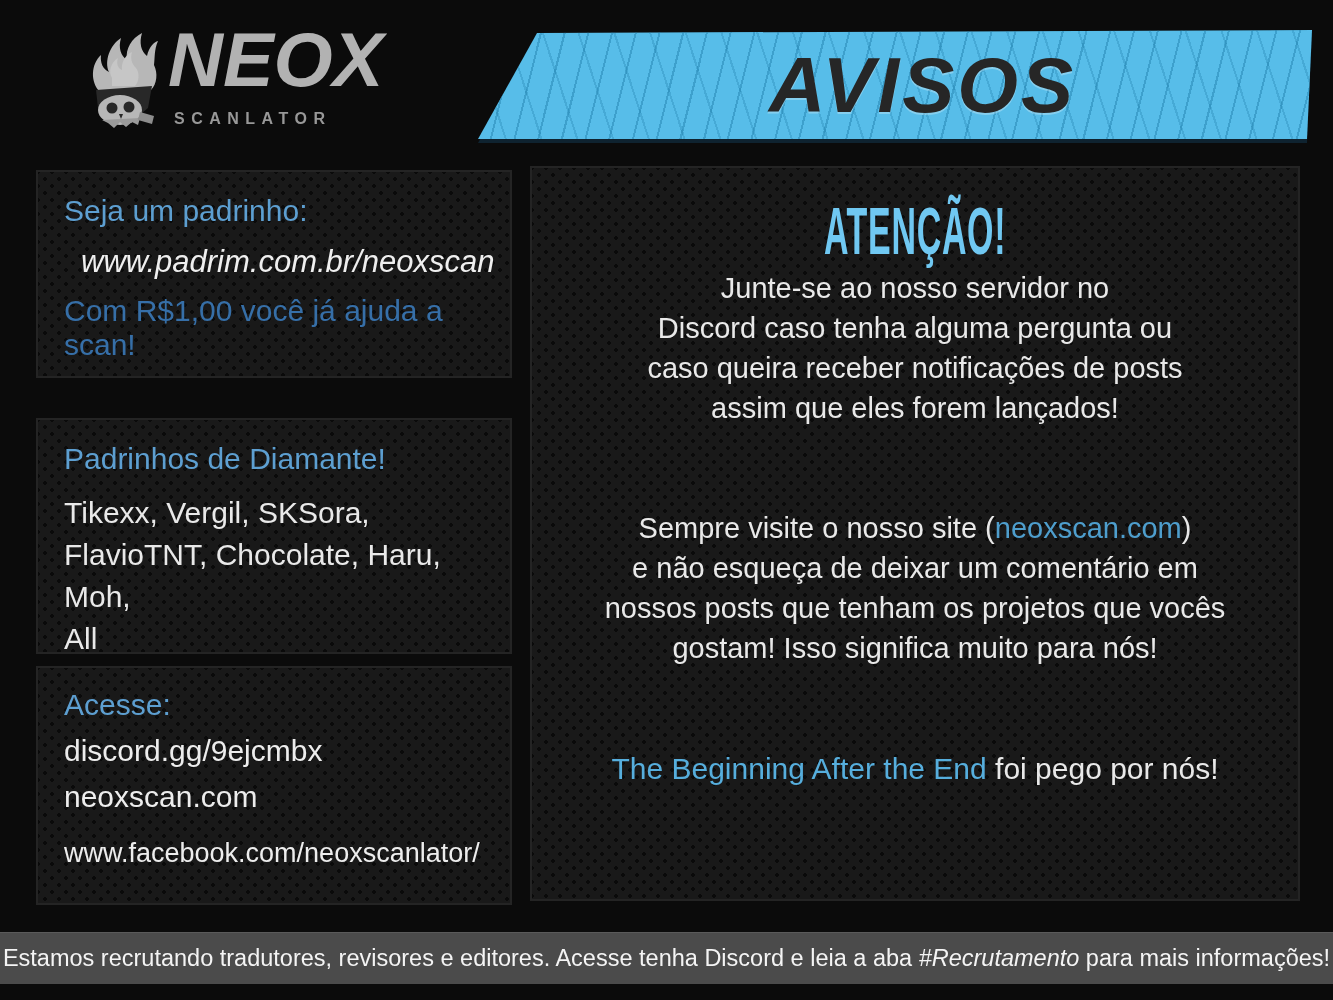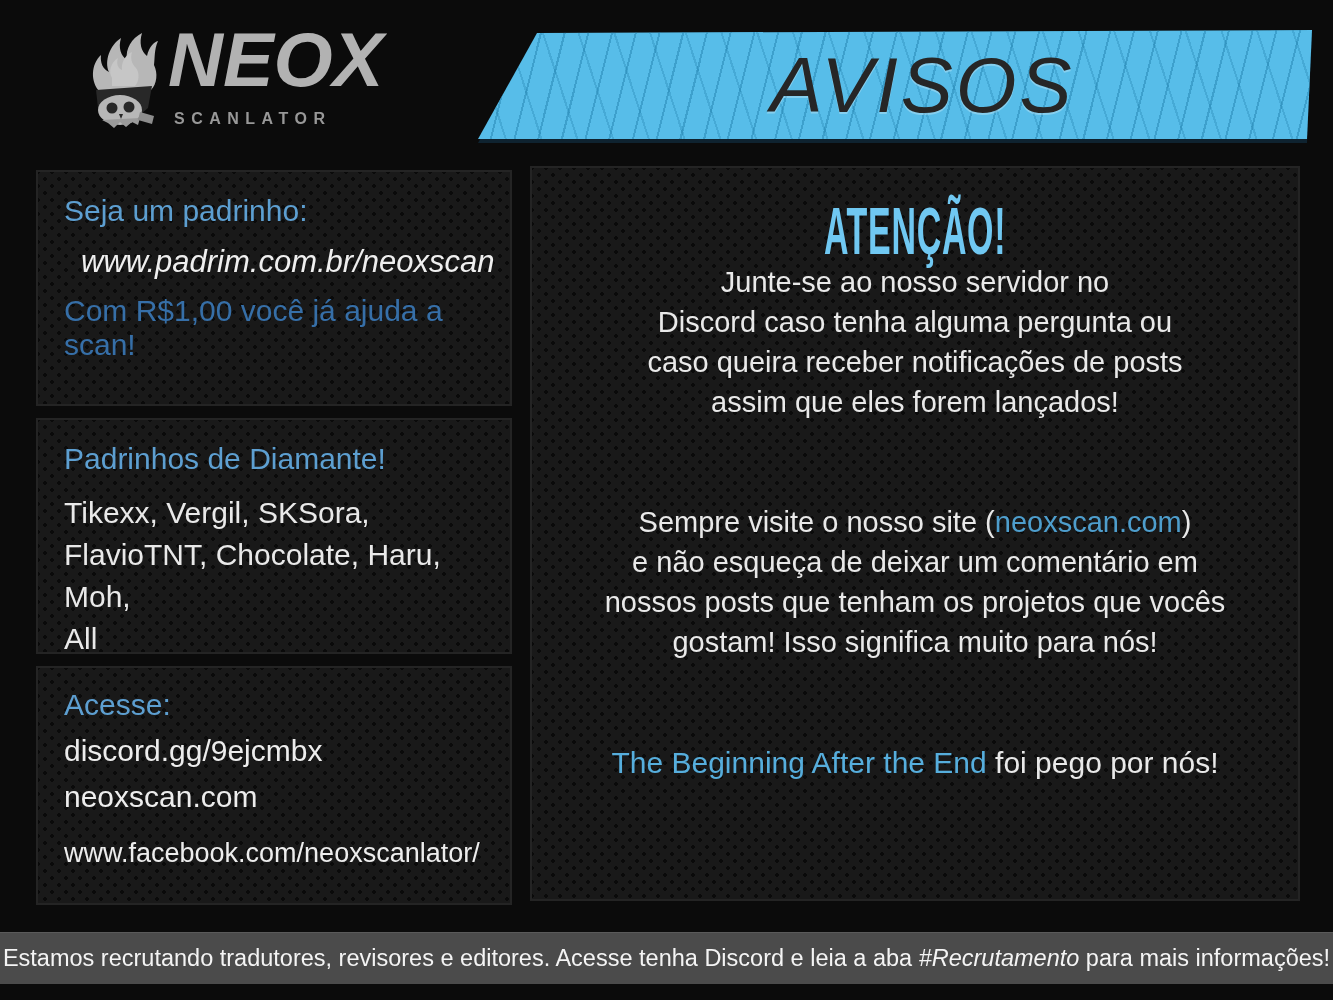--- a/index.html
+++ b/index.html
@@ -41,43 +41,43 @@
     width:100%;height:100%;
     clip-path:polygon(67px 5px, 842px 2px, 837px 111px, 8px 111px);
     background-color:#57bde9;
     background-image:
       repeating-linear-gradient(104deg, rgba(30,125,170,0.45) 0 2px, transparent 2px 23px),
       repeating-linear-gradient(72deg, rgba(30,125,170,0.30) 0 2px, transparent 2px 34px);
     display:flex;align-items:center;justify-content:center;
   }
   .banner-title{
     margin-left:60px;
-    font-size:78px;font-weight:400;font-style:italic;
+    font-size:78px;font-weight:700;font-style:italic;
     letter-spacing:3px;color:#262626;
     text-shadow:0 2px 0 rgba(255,255,255,0.28);
   }
   
-  .p-support{left:36px;top:170px;width:476px;height:236px;padding:22px 26px;}
+  .p-support{left:36px;top:170px;width:476px;height:208px;padding:22px 26px;}
   .p-diamond{left:36px;top:418px;width:476px;height:236px;padding:22px 26px;}
   .p-access{left:36px;top:666px;width:476px;height:239px;padding:20px 26px;}
   .h-blue{font-size:30px;color:#5d9fd1;margin:0 0 16px 0;font-weight:400;}
   .support-url{font-size:31px;font-style:italic;color:#efefef;margin:10px 0 14px 17px;}
   .support-note{font-size:30px;color:#366fa8;margin:8px 0 0 0;}
   .diamond-names{font-size:30px;color:#e9e9e9;line-height:42px;white-space:pre-line;margin-top:14px;}
   .access-link{font-size:30px;color:#ededed;margin-top:12px;}
   .access-link.small{font-size:27px;margin-top:24px;}
   
   .p-notice{left:530px;top:166px;width:770px;height:735px;text-align:center;padding-top:32px;}
   .attention-wrap{height:62px;display:flex;align-items:center;justify-content:center;}
   .attention{
     display:inline-block;font-size:50px;font-weight:700;color:#70c8f2;
     transform:scale(0.68,1.35);letter-spacing:1px;
   }
   .notice-par{font-size:29px;color:#e9e9e9;line-height:40px;white-space:pre-line;}
-  .par1{margin-top:0;}
+  .par1{margin-top:6px;}
   .par2{margin-top:40px;}
   .blue-link{color:#4e9ecd;}
   .par3{margin-top:44px;font-size:30px;color:#e9e9e9;}
   .tbate{color:#56aedd;}
   
   .footer-bar{
     position:absolute;left:0;top:932px;width:1333px;height:52px;
     background:#4b4b4b;border-top:1px solid #5a5a5a;
     display:flex;align-items:center;justify-content:center;
     font-size:23.5px;color:#f4f4f4;box-sizing:border-box;

